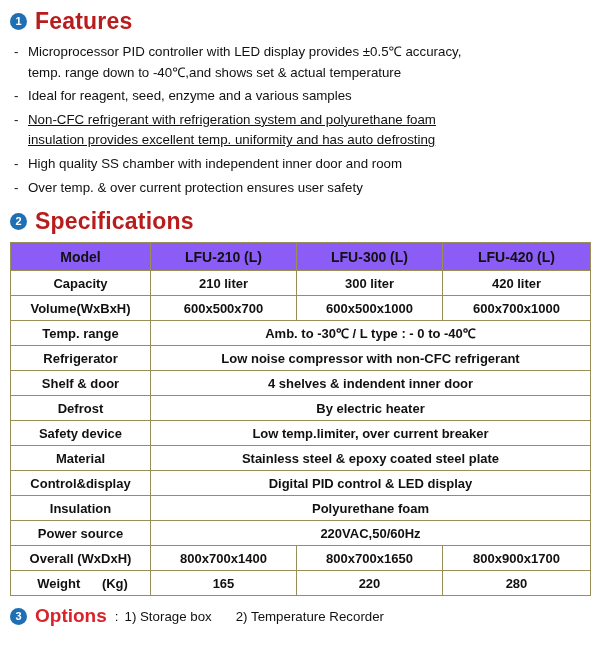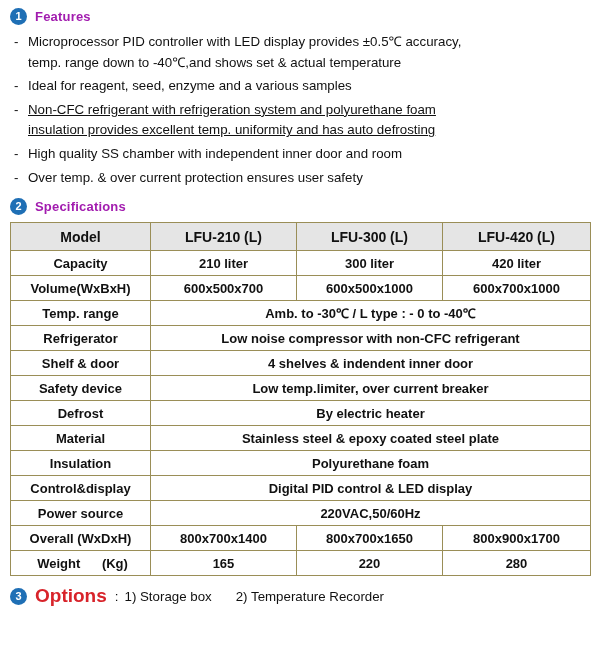--- a/index.html
+++ b/index.html
@@ -31,22 +31,22 @@
     background: #1f6fb5;
     color: #ffffff;
     font-size: 11px;
     font-weight: bold;
     line-height: 17px;
     text-align: center;
     flex: 0 0 auto;
     font-family: "Liberation Sans", sans-serif;
   }
   .section-title {
-    color: #a21caf;
-    font-size: 13px;
+    color: #b91c1c;
+    font-size: 23px;
     font-weight: bold;
     letter-spacing: 0.2px;
   }
 
   
   .features {
     margin: 7px 0 0 0;
     padding: 0 0 0 4px;
   }
   .feature {
@@ -77,21 +77,21 @@
   }
   table.spec td, table.spec th {
     border: 1px solid #9a8e57;
     padding: 3px 4px;
     text-align: center;
     vertical-align: middle;
     height: 25px;
     font-weight: bold;
   }
   table.spec tr.head td {
-    background: #e5e5e5;
+    background: #8b5cf6;
     font-weight: bold;
     font-size: 14px;
     height: 28px;
   }
   td.label-cell {
     text-align: left;
     padding-left: 8px;
   }
   td.label-cell.center { text-align: center; padding-left: 4px; }
   col.c0 { width: 140px; }
@@ -199,42 +199,42 @@
           <td class="label-cell center">Refrigerator</td>
           <td colspan="3">Low noise compressor with non-CFC refrigerant</td>
         </tr>
 
         <tr>
           <td class="label-cell center">Shelf &amp; door</td>
           <td colspan="3">4 shelves &amp; indendent inner door</td>
         </tr>
 
         <tr>
+          <td class="label-cell">Defrost</td>
+          <td colspan="3">By electric heater</td>
+        </tr>
+
+        <tr>
           <td class="label-cell">Safety device</td>
           <td colspan="3">Low temp.limiter, over current breaker</td>
         </tr>
 
         <tr>
-          <td class="label-cell">Defrost</td>
-          <td colspan="3">By electric heater</td>
-        </tr>
-
-        <tr>
           <td class="label-cell">Material</td>
           <td colspan="3">Stainless steel &amp; epoxy coated steel plate</td>
         </tr>
 
         <tr>
+          <td class="label-cell">Control&amp;display</td>
+          <td colspan="3">Digital PID control &amp; LED display</td>
+        </tr>
+
+        <tr>
           <td class="label-cell">Insulation</td>
           <td colspan="3">Polyurethane foam</td>
-        </tr>
-
-        <tr>
-          <td class="label-cell">Control&amp;display</td>
-          <td colspan="3">Digital PID control &amp; LED display</td>
         </tr>
 
         <tr>
           <td class="label-cell">Power source</td>
           <td colspan="3">220VAC,50/60Hz</td>
         </tr>
 
         <tr>
           <td class="label-cell">Overall (WxDxH)</td>
           <td>800x700x1400</td>

